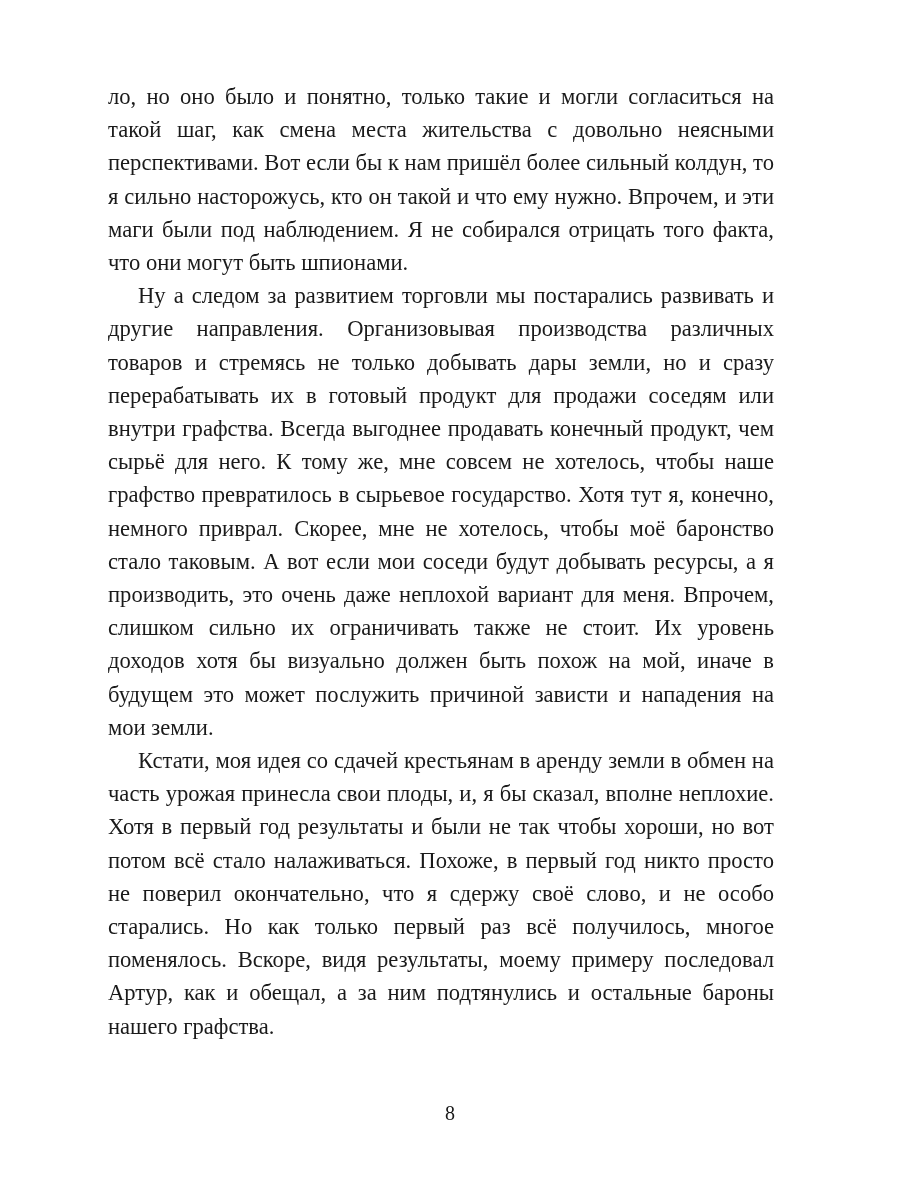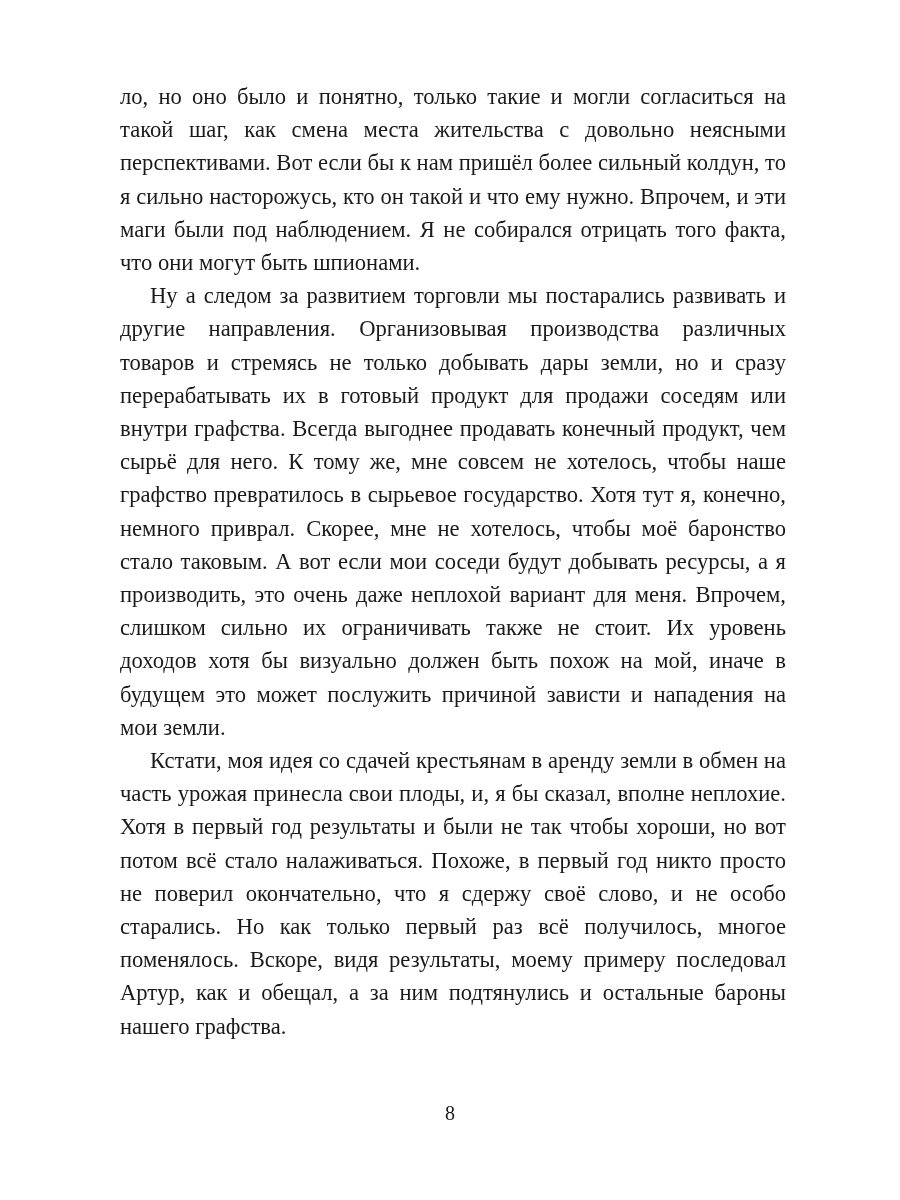--- a/index.html
+++ b/index.html
@@ -17,21 +17,21 @@
 
   .page {
     position: relative;
     width: 900px;
     height: 1200px;
     background: #ffffff;
   }
 
   .text-block {
     position: absolute;
-    left: 120px;
+    left: 108px;
     top: 80px;
     width: 666px;
   }
 
   .para {
     margin: 0;
     text-align: justify;
     text-justify: inter-word;
     font-size: 22.6px;
     line-height: 33.2px;

